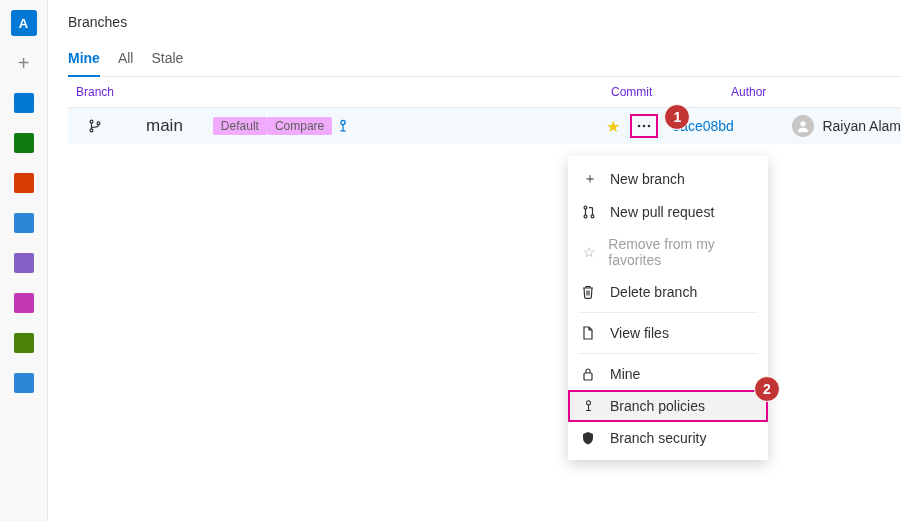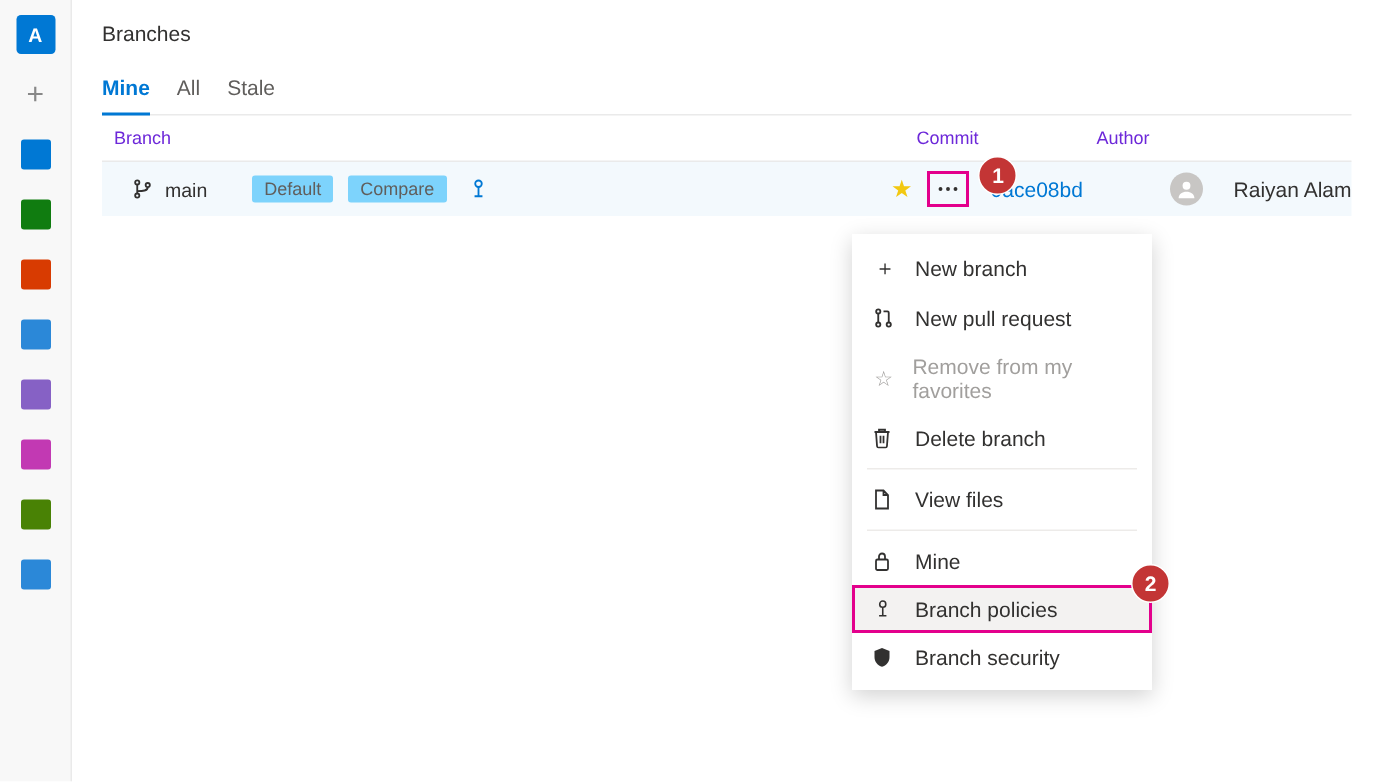--- a/index.html
+++ b/index.html
@@ -14,30 +14,30 @@
   .tabs { display: flex; gap: 18px; border-bottom: 1px solid #eaeaea; }
   .tab { font-size: 14px; padding: 6px 0 10px 0; color: #605e5c; cursor: pointer; position: relative; }
   .tab.active { color: #0078d4; font-weight: 600; }
   .tab.active::after { content:""; position:absolute; left:0; right:0; bottom:-1px; height:2px; background:#0078d4; }
   .header-row { display: flex; align-items: center; font-size: 12px; color: #6d28d9; padding: 8px 0 8px 8px; border-bottom: 1px solid #eaeaea; }
   .col-branch { flex: 0 0 535px; }
   .col-commit { flex: 0 0 120px; }
   .col-author { flex: 1; }
   .branch-row { display: flex; align-items: center; background: #f3f9fd; padding: 6px 0 6px 20px; font-size: 14px; }
   .branch-icon { margin-right: 8px; color: #323130; }
-  .branch-name { font-size: 13px; color: #323130; margin-right: 30px; }
-  .badge { background: #7dd3fc; color: #605e5c; font-size: 12px; padding: 2px 8px; border-radius: 2px; margin-right: 10px; }
+  .branch-name { font-size: 17px; color: #323130; margin-right: 30px; margin-left: 36px; }
+  .badge { background: #f0abfc; color: #605e5c; font-size: 12px; padding: 2px 8px; border-radius: 2px; }
   .policy-icon { color: #0078d4; margin-left: 4px; }
   .row-spacer { flex: 1; }
   .star-icon { color: #f2c811; font-size: 16px; margin-right: 10px; }
   .more-btn { width: 28px; height: 24px; display:flex; align-items:center; justify-content:center; border: 2px solid #e3008c; color:#323130; cursor:pointer; margin-right: 14px; background:#f3f9fd; }
   .commit-link { color: #0078d4; font-size: 14px; width: 120px; }
   .author-cell { display: flex; align-items:center; gap:8px; }
   .avatar-icon { width: 22px; height:22px; border-radius:50%; background:#c8c6c4; display:flex; align-items:center; justify-content:center; }
-  .author-name { font-size: 14px; color: #323130; margin-left: 12px; }
+  .author-name { font-size: 14px; color: #323130; }
   .callout { position:absolute; left: 34px; top:-10px; width:26px; height:26px; border-radius:50%; background:#c33535; color:#fff; display:flex; align-items:center; justify-content:center; font-size:14px; font-weight:600; border:1px solid #fff; }
   
   .menu { position: absolute; top: 156px; left: 568px; width: 200px; background:#fff; box-shadow:0 4px 14px rgba(0,0,0,0.18); padding: 6px 0; }
   .menu-item { display:flex; align-items:center; gap:12px; padding: 8px 14px; font-size:14px; color:#323130; cursor:pointer; }
   .menu-item.disabled { color:#a19f9d; }
   .menu-item .mi-icon { width:16px; text-align:center; color:#323130; font-size:14px; }
   .menu-item.disabled .mi-icon { color:#a19f9d; }
   .menu-sep { height:1px; background:#edebe9; margin:4px 10px; }
   .menu-item.highlight-box { outline: 2px solid #e3008c; outline-offset: -2px; background:#f3f2f1; }
   .callout2 { position:absolute; right:-12px; top:-14px; width:26px; height:26px; border-radius:50%; background:#c33535; color:#fff; display:flex; align-items:center; justify-content:center; font-size:14px; font-weight:600; border:1px solid #fff; }

